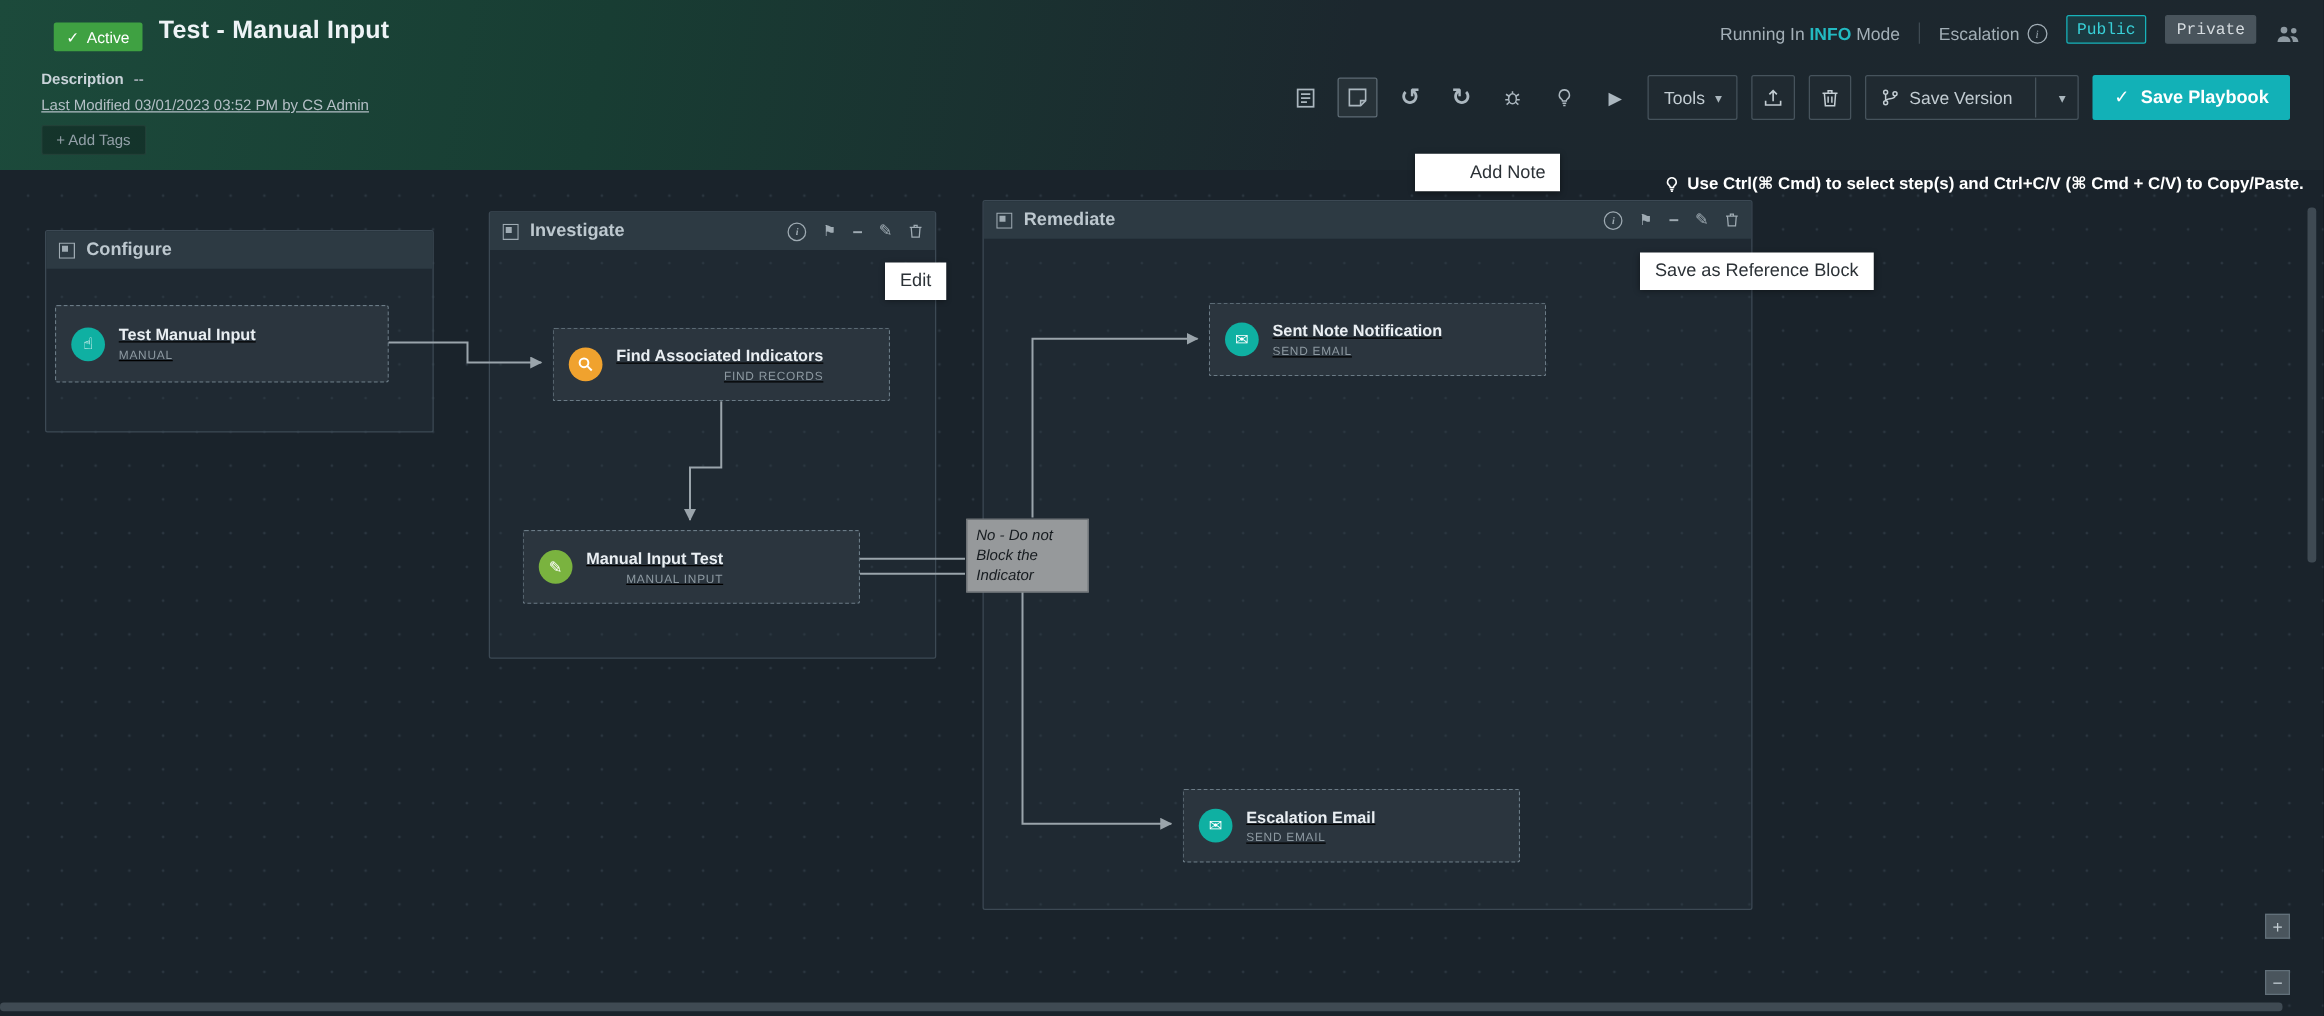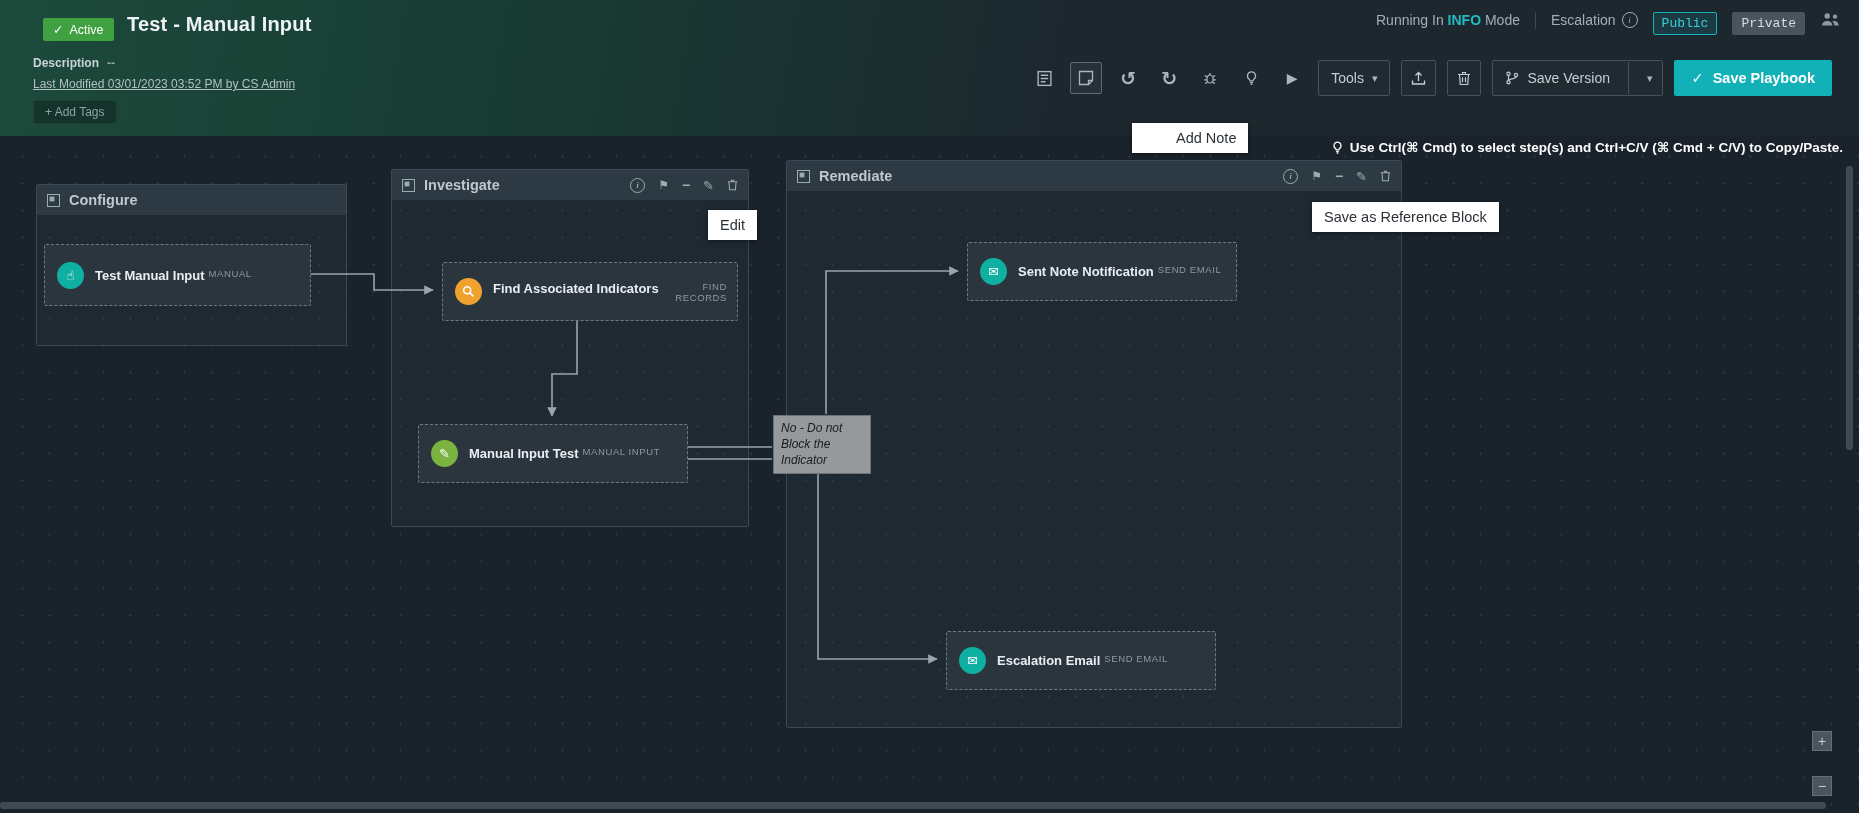--- a/index.html
+++ b/index.html
@@ -14,21 +14,21 @@
     background:linear-gradient(100deg,#1c4a3b 0%,#183d33 26%,#1c272e 58%,#1d272e 100%);}
   .badge{position:absolute;left:43px;top:18px;display:inline-flex;align-items:center;gap:6px;
     background:#3fa142;color:#fff;font-size:12.5px;padding:4px 10px;border-radius:2px;}
   .pb-title{position:absolute;left:127px;top:13px;font-size:20px;font-weight:700;color:#eef3f6;letter-spacing:.2px;}
   .desc-row{position:absolute;left:33px;top:56px;font-size:12px;color:#c9d3d9;font-weight:700;}
   .desc-row .dashes{color:#9aa6ad;font-weight:700;margin-left:8px;}
   .lastmod{position:absolute;left:33px;top:77px;font-size:12px;color:#b4bfc6;text-decoration:underline;}
   .add-tags{position:absolute;left:33px;top:100px;font-size:12px;color:#93a0a8;
     background:rgba(8,16,16,.35);border:1px solid rgba(255,255,255,.06);border-radius:2px;padding:4px 11px;}
   
-  .meta-row{position:absolute;top:12px;right:18px;display:flex;align-items:flex-start;gap:15px;
+  .meta-row{position:absolute;top:12px;right:18px;display:flex;align-items:flex-end;gap:15px;
     font-size:14px;color:#a3afb7;}
   .mode-info{color:#23bac2;font-weight:700;}
   .vdiv{width:1px;height:17px;background:#3e4a52;}
   .pill{padding:3px 8px;border-radius:2px;font-size:13px;font-family:Liberation Mono, monospace;}
   .pill-public{border:1px solid #17b3ba;color:#38d0d7;background:rgba(23,179,186,.14);}
   .pill-private{background:#49545c;color:#d6dce0;border:1px solid #49545c;}
   .mini-info{display:inline-flex;align-items:center;justify-content:center;width:14px;height:14px;
     border:1px solid currentColor;border-radius:50%;font-size:9px;font-style:italic;font-family:"Liberation Serif",serif;}
   .team-ico{color:#8e9aa2;display:flex;align-items:center;}
   
@@ -57,21 +57,21 @@
   .bh-icons .mini-info{width:13px;height:13px;font-size:8px;}
   .block-ico{display:flex;color:#9fabb3;}
   
   .node{position:absolute;height:59px;background:#2b353e;border:1px dashed #6b7b86;border-radius:2px;
     display:flex;align-items:center;gap:11px;padding:0 10px 0 12px;z-index:2;box-sizing:border-box;}
   .node-ico{flex:0 0 27px;width:27px;height:27px;border-radius:50%;display:flex;align-items:center;
     justify-content:center;color:#fff;font-size:13px;}
   .ico-teal{background:#0fb0a2;}
   .ico-orange{background:#f0a22e;}
   .ico-green{background:#7ab33f;}
-  .node-text{display:flex;flex-direction:row;gap:4px;min-width:0;}
+  .node-text{display:flex;flex-direction:column;gap:4px;min-width:0;text-decoration:underline;}
   .node-title{font-size:13px;font-weight:700;color:#e9eef2;white-space:nowrap;}
   .node-sub{font-size:9.5px;color:#8d99a1;letter-spacing:.6px;}
   
   .edge-label{position:absolute;left:773px;top:415px;width:98px;box-sizing:border-box;
     background:#96999b;border:1px solid #6d7276;color:#171c20;font-size:12px;font-style:italic;
     padding:5px 7px;line-height:1.32;z-index:3;}
   
   .edges{position:absolute;left:0;top:0;z-index:1;pointer-events:none;}
   
   .zoom-btn{position:absolute;width:20px;height:20px;background:#4a555d;border:1px solid #62707a;
@@ -243,21 +243,21 @@
         <span>⚑</span>
         <span style="font-size:14px;">−</span>
         <span style="font-size:13px;">✎</span>
         <span>
           <svg width="11" height="12" viewBox="0 0 14 15" stroke="currentColor" fill="none" stroke-width="1.3">
             <path d="M1 3.5h12M5.5 3.5v-2h3v2M2.5 3.5l.8 10h7.4l.8-10"></path>
           </svg>
         </span>
       </span>
     </div>
-    <div class="node" style="left:50px;top:92px;width:296px;">
+    <div class="node" style="left:50px;top:92px;width:270px;">
       <span class="node-ico ico-orange">
         <svg width="13" height="13" viewBox="0 0 13 13">
             <circle cx="5.2" cy="5.2" r="3.5" fill="none" stroke="#fff" stroke-width="1.6"></circle>
             <path d="M7.9 7.9l3.5 3.5" stroke="#fff" stroke-width="1.6"></path>
           </svg>
       </span>
       <span class="node-text">
         <span class="node-title">Find Associated Indicators</span>
         <span class="node-sub">FIND RECORDS</span>
       </span>

